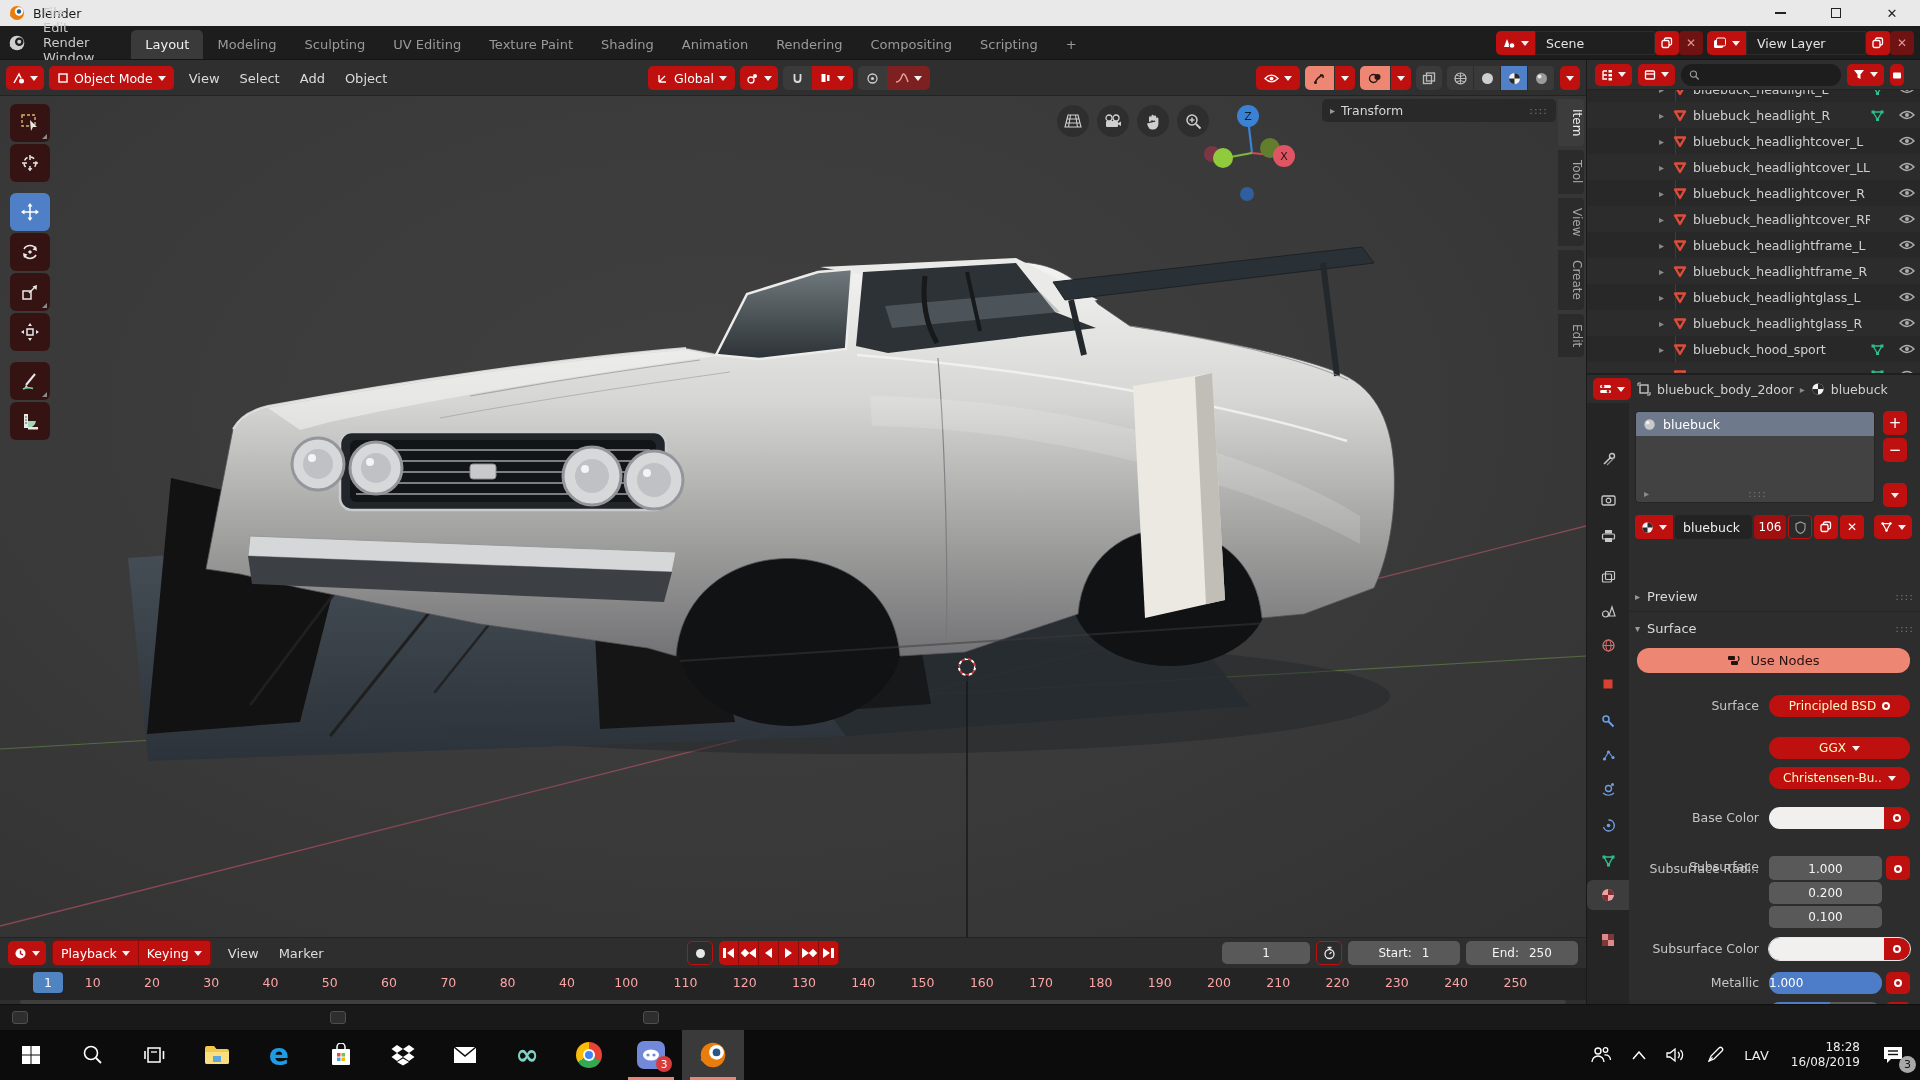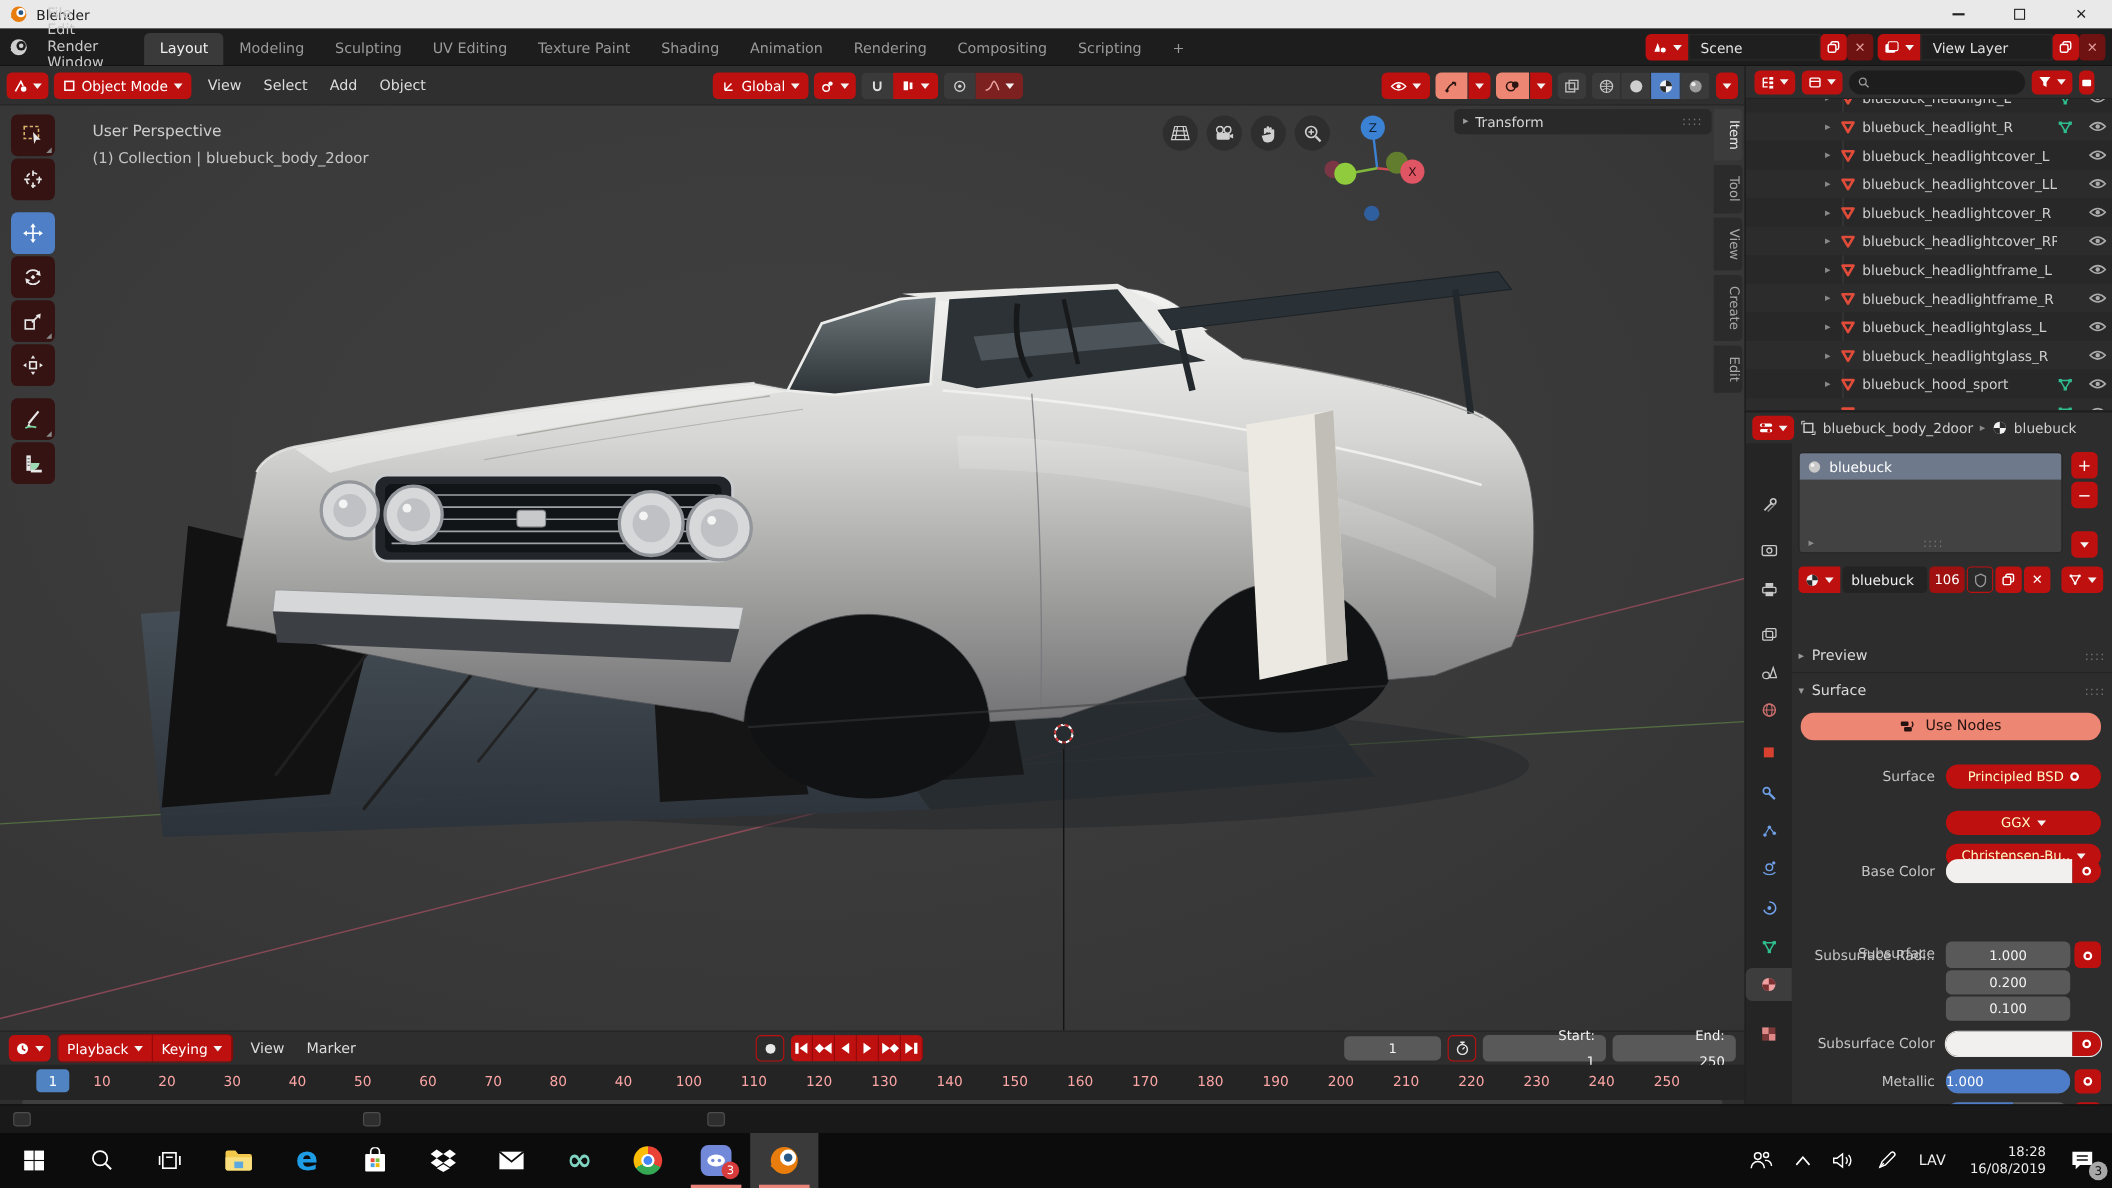--- a/index.html
+++ b/index.html
@@ -77,21 +77,21 @@
   .tl-scroll{position:absolute;left:20px;top:62px;width:1546px;height:4px;background:#3f3f3f;border-radius:2px;}
   .pbgroup{display:flex;border-radius:5px;overflow:hidden;}
   .pbtn{width:20px;height:24px;background:#bf1010;display:flex;align-items:center;justify-content:center;gap:1px;border-right:1px solid #8c0c0c;}
   .tl-left{width:0;height:0;border-top:5px solid transparent;border-bottom:5px solid transparent;border-right:7px solid #fff;}
   .tl-right{width:0;height:0;border-top:5px solid transparent;border-bottom:5px solid transparent;border-left:7px solid #fff;}
   .pbar{width:2.5px;height:10px;background:#fff;}
   .pdia{width:6px;height:6px;background:#fff;transform:rotate(45deg);}
   .recbtn{width:26px;height:24px;background:#2c2c2c;border:1.5px solid #bf1010;border-radius:5px;display:flex;align-items:center;justify-content:center;}
   .rec{width:9px;height:9px;border-radius:50%;background:#e8e8e8;}
   .fld{background:#595959;border-radius:5px;height:22px;display:flex;align-items:center;justify-content:center;color:#f5f5f5;font-size:12px;}
-  .rangefld{display:flex;align-items:flex-end;justify-content:center;gap:10px;padding:12px 10px;flex-direction:column;}
+  .rangefld{display:flex;align-items:center;justify-content:center;gap:10px;padding:12px 10px;}
   .stopw{width:26px;height:24px;background:#2c2c2c;border:1.5px solid #bf1010;border-radius:5px;display:flex;align-items:center;justify-content:center;}
   .outliner{position:absolute;left:1586px;top:0;width:334px;height:313px;background:#282828;border-left:1px solid #1a1a1a;}
   .ol-head{position:absolute;left:0;top:0;width:100%;height:30px;background:#2e2e2e;border-bottom:1px solid #222;display:flex;align-items:center;gap:6px;padding:0 8px;}
   .searchbox{flex:1;height:22px;background:#1d1d1d;border-radius:11px;display:flex;align-items:center;padding:0 8px;gap:6px;max-width:160px;}
   .searchbox input{background:transparent;border:0;outline:0;color:#ddd;font-size:12px;width:100%;}
   .ol-list{position:absolute;left:0;top:30px;right:0;bottom:0;overflow:hidden;}
   .ol-inner{margin-top:-14px;}
   .ol-row{height:26px;display:flex;align-items:center;padding-left:72px;position:relative;color:#cfcfcf;font-size:12.5px;}
   .ol-row:nth-child(even){background:#2c2c2c;}
   .ol-exp{color:#8a8a8a;font-size:10px;width:14px;}
@@ -524,24 +524,20 @@
           <line x1="967" y1="580" x2="967" y2="841" stroke="#141414" stroke-width="1.3"></line>
           <circle cx="967" cy="571" r="8" fill="none" stroke="#ffffff" stroke-width="2" stroke-dasharray="3.5 3.5"></circle>
           <circle cx="967" cy="571" r="8" fill="none" stroke="#d03a3a" stroke-width="2" stroke-dasharray="3.5 3.5" stroke-dashoffset="3.5"></circle>
           <line x1="967" y1="557" x2="967" y2="563" stroke="#2a2a2a" stroke-width="1.5"></line>
           <line x1="967" y1="579" x2="967" y2="585" stroke="#2a2a2a" stroke-width="1.5"></line>
           <line x1="953" y1="571" x2="959" y2="571" stroke="#2a2a2a" stroke-width="1.5"></line>
           <line x1="975" y1="571" x2="981" y2="571" stroke="#2a2a2a" stroke-width="1.5"></line>
         </g>
       </svg>
 
-      <div class="overlaytext">
-        <div>User Perspective</div>
-        <div class="l2">(1) Collection | bluebuck_body_2door</div>
-      </div>
 
       <div class="toolbar">
         <div class="tool var">
           <svg width="20" height="20" viewBox="0 0 20 20">
               <rect x="2" y="2" width="13" height="11" fill="none" stroke="#d8b46a" stroke-width="1.4" stroke-dasharray="3 2"></rect>
               <path d="M10 7 L17 14 L13 14 L11 18 Z" fill="#e8e8e8"></path>
             </svg>
         </div>
         <div class="tool">
           <svg width="20" height="20" viewBox="0 0 20 20">
@@ -1319,21 +1315,21 @@
         </div>
         <div class="prow" style="top:364px;">
           <span class="plabel"></span>
           <span class="pfield">
               <span class="redpill">
                 <span>Christensen-Bu..</span>
                 <span class="caret"></span>
               </span>
             </span>
         </div>
-        <div class="prow" style="top:378px;">
+        <div class="prow" style="top:404px;">
           <span class="plabel">Base Color</span>
           <span class="pfield">
               <span class="swatch">
                 <span class="w"></span>
                 <span class="r">
                   <i style="width:8px;height:8px;border:2px solid #fff;border-radius:50%;display:block;"></i>
                 </span>
               </span>
             </span>
         </div>

